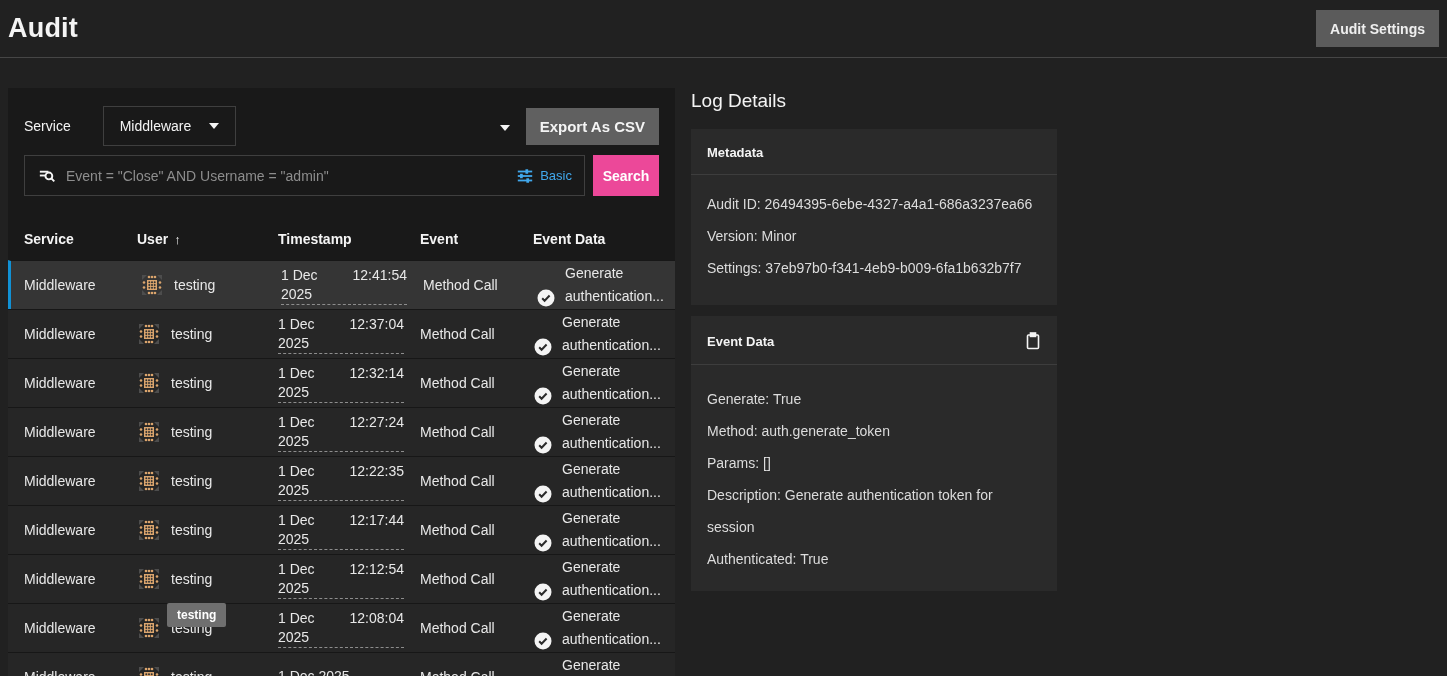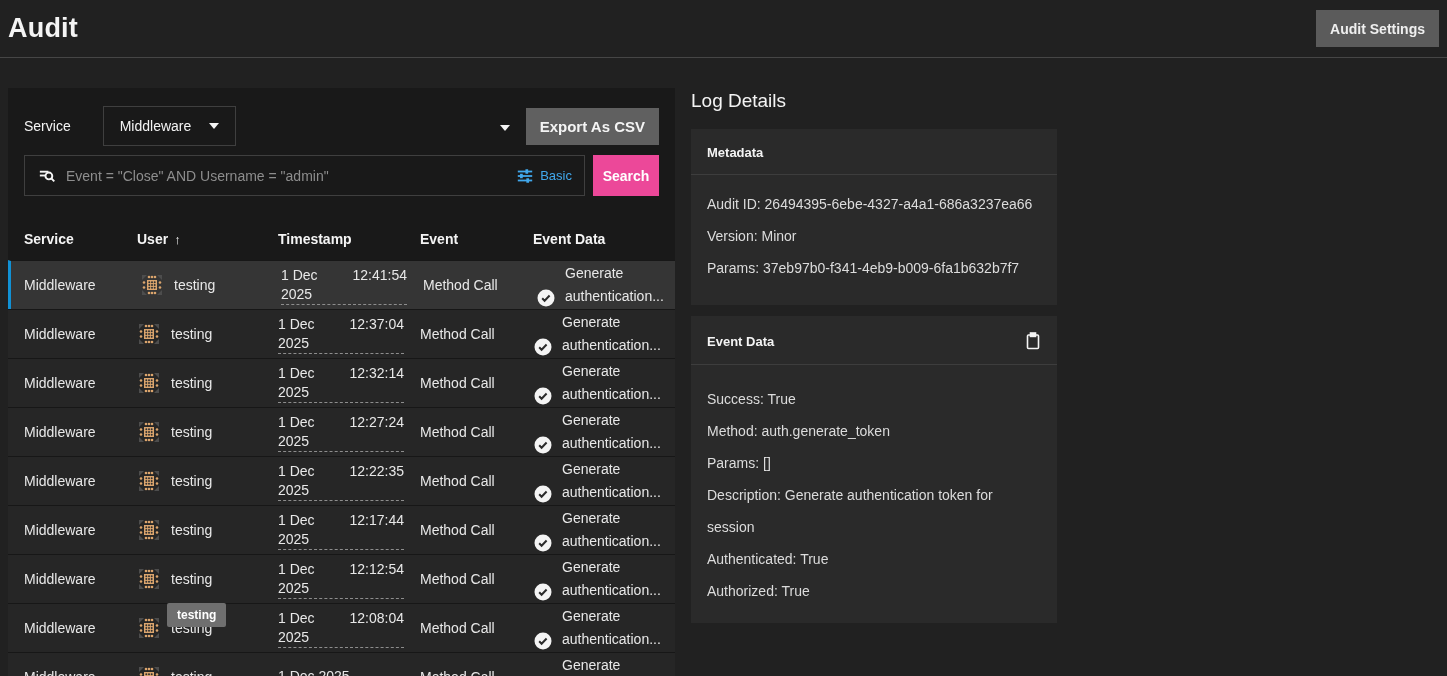--- a/index.html
+++ b/index.html
@@ -679,39 +679,38 @@
   <div class="right-panel">
     <div class="details-title">Log Details</div>
 
     <div class="card">
       <div class="card-header">
         <span class="card-title">Metadata</span>
       </div>
       <div class="card-body">
         <p>Audit ID: 26494395-6ebe-4327-a4a1-686a3237ea66</p>
         <p>Version: Minor</p>
-        <p>Params: 37eb97b0-f341-4eb9-b009-6fa1b632b7f7</p>
+        <p>Settings: 37eb97b0-f341-4eb9-b009-6fa1b632b7f7</p>
       </div>
     </div>
 
     <div class="card">
       <div class="card-header">
         <span class="card-title">Event Data</span>
         <button class="icon-btn">
           <svg width="16" height="18" viewBox="0 0 16 18">
             <g stroke="#f4f4f4" stroke-width="1.6" fill="none">
               <rect x="2.5" y="3" width="11" height="13.5" rx="1"></rect>
               <rect x="5.5" y="1" width="5" height="3.4" fill="#f4f4f4"></rect>
             </g>
           </svg>
         </button>
       </div>
       <div class="card-body wide">
-        <p>Success: True</p>
+        <p>Generate: True</p>
         <p>Method: auth.generate_token</p>
         <p>Params: []</p>
         <p>Description: Generate authentication token for session</p>
         <p>Authenticated: True</p>
-        <p>Authorized: True</p>
       </div>
     </div>
   </div>
 </div>
 
 </body></html>

